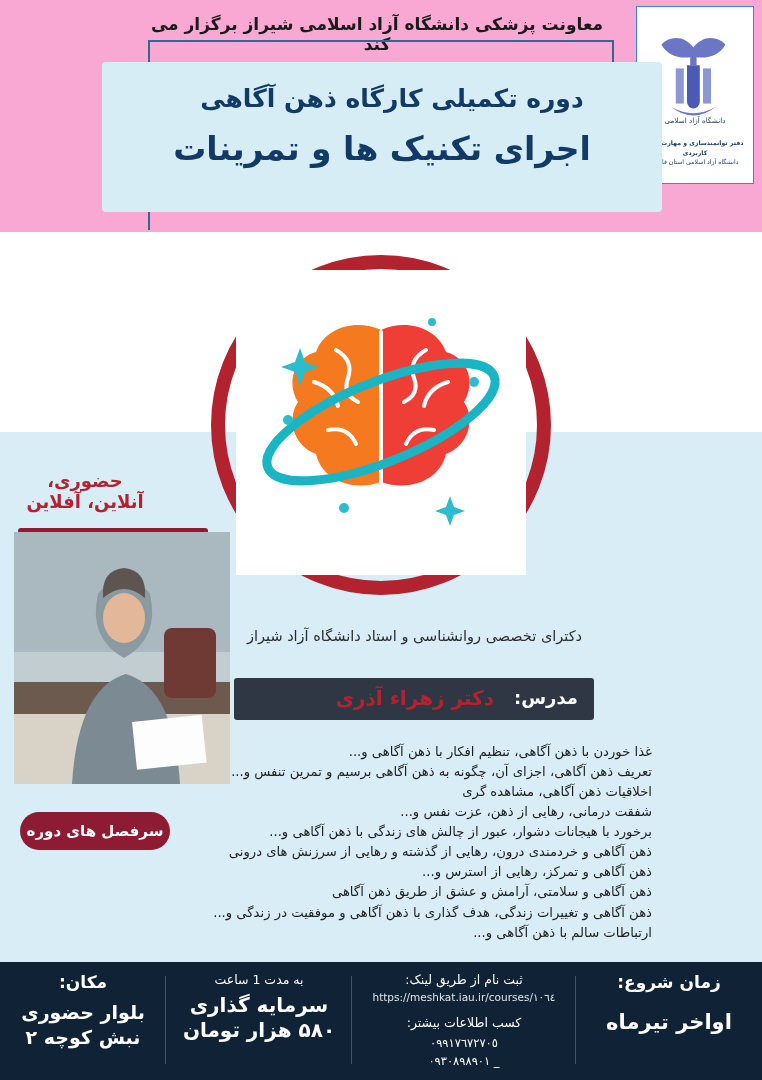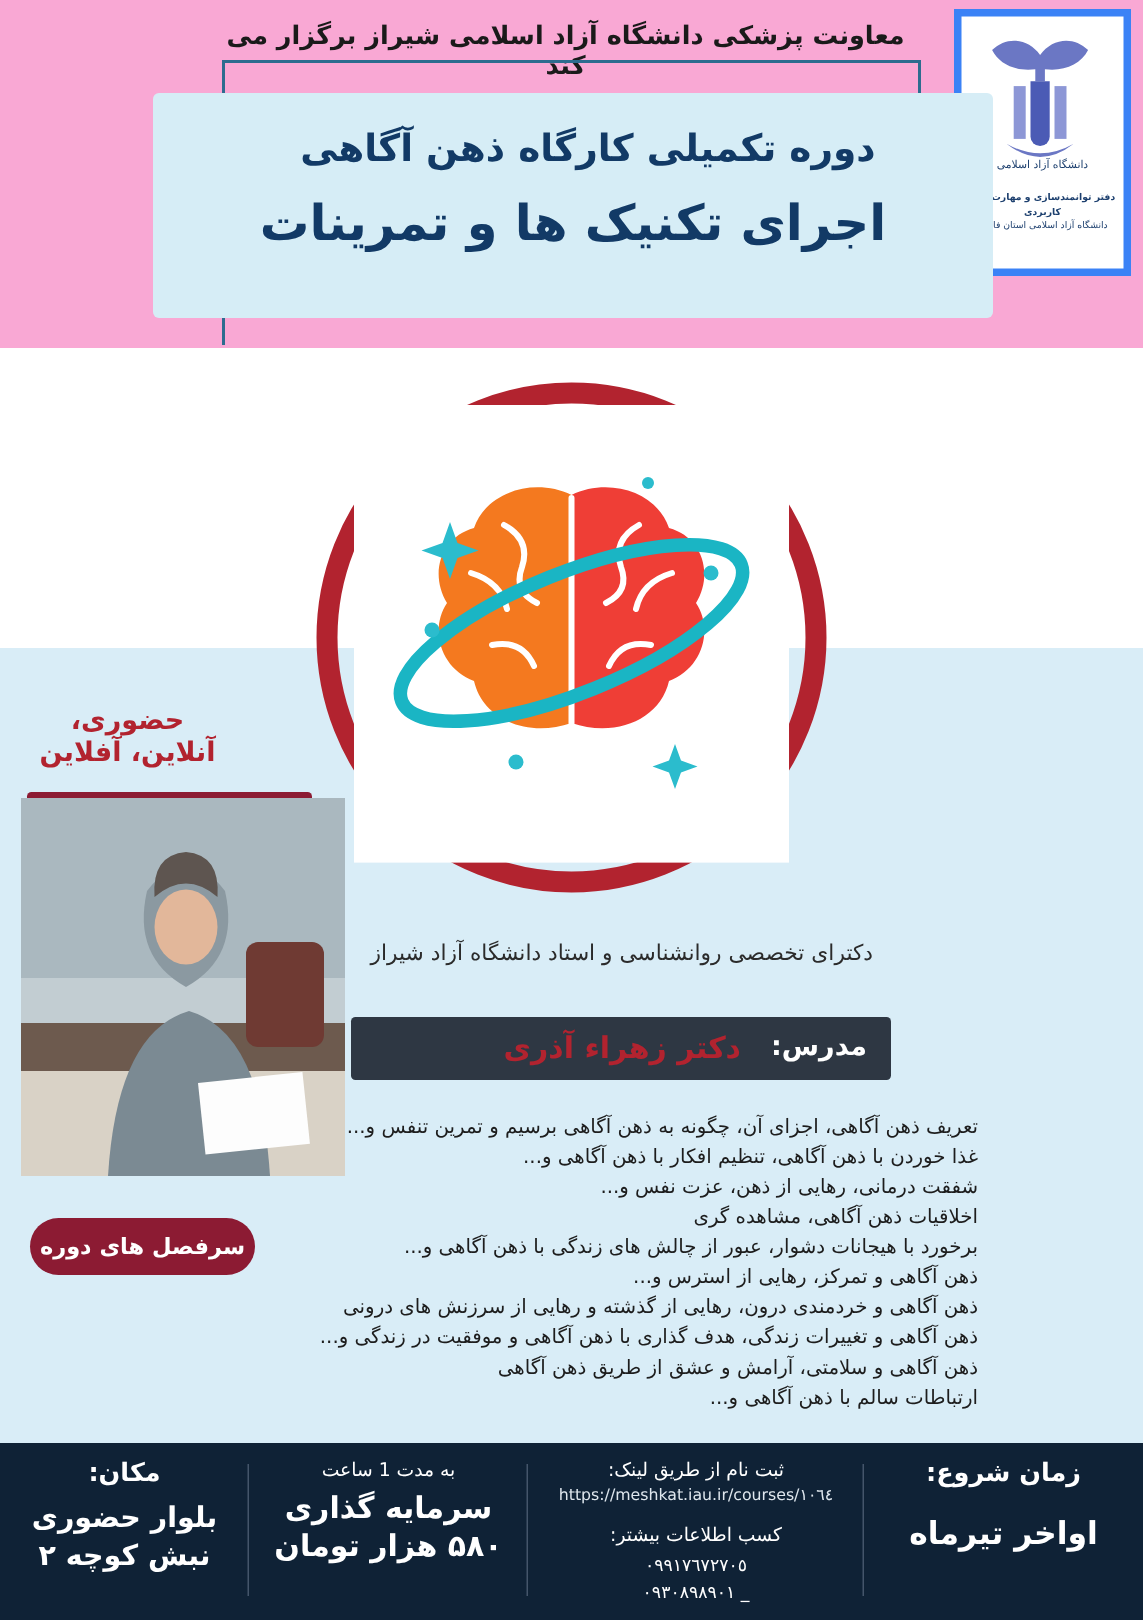--- a/index.html
+++ b/index.html
@@ -34,23 +34,23 @@
   
   .brk-v {
     position: absolute;
     background: #2d6c8f;
   }
   .logo-box {
     position: absolute;
     top: 6px; right: 8px;
     width: 118px; height: 178px;
     background: #ffffff;
-    border: 5px solid #3b82f6;
-    text-align: center;
-    padding-top: 6px;
+    border: 1px solid #3b82f6;
+    text-align: center;
+    padding-top: 21px;
   }
   .logo-mark { width: 96px; height: 108px; margin: 0 auto; display: block; }
   .logo-caption {
     font-size: 6.2px; line-height: 1.55; color: #1c3f6e; margin-top: 2px;
     direction: rtl;
   }
   .logo-caption b { display: block; font-weight: bold; }
 
   .title-card {
     position: absolute;
@@ -322,29 +322,29 @@
     </svg>
   </div>
 
   <div class="instructor-degree">دکترای تخصصی روانشناسی و استاد دانشگاه آزاد شیراز</div>
   <div class="instructor-bar">
     <span class="instructor-label">مدرس:</span>
     <span class="instructor-name">دکتر زهراء آذری</span>
   </div>
 
   <ul class="syllabus">
+    <li>غذا خوردن با ذهن آگاهی، تنظیم افکار با ذهن آگاهی و...</li>
     <li>تعریف ذهن آگاهی، اجزای آن، چگونه به ذهن آگاهی برسیم و تمرین تنفس و...</li>
-    <li>غذا خوردن با ذهن آگاهی، تنظیم افکار با ذهن آگاهی و...</li>
+    <li>اخلاقیات ذهن آگاهی، مشاهده گری</li>
     <li>شفقت درمانی، رهایی از ذهن، عزت نفس و...</li>
-    <li>اخلاقیات ذهن آگاهی، مشاهده گری</li>
     <li>برخورد با هیجانات دشوار، عبور از چالش های زندگی با ذهن آگاهی و...</li>
+    <li>ذهن آگاهی و خردمندی درون، رهایی از گذشته و رهایی از سرزنش های درونی</li>
     <li>ذهن آگاهی و تمرکز، رهایی از استرس و...</li>
-    <li>ذهن آگاهی و خردمندی درون، رهایی از گذشته و رهایی از سرزنش های درونی</li>
+    <li>ذهن آگاهی و سلامتی، آرامش و عشق از طریق ذهن آگاهی</li>
     <li>ذهن آگاهی و تغییرات زندگی، هدف گذاری با ذهن آگاهی و موفقیت در زندگی و...</li>
-    <li>ذهن آگاهی و سلامتی، آرامش و عشق از طریق ذهن آگاهی</li>
     <li>ارتباطات سالم با ذهن آگاهی و...</li>
   </ul>
 
   <div class="syllabus-badge">سرفصل های دوره</div>
 
   <div class="bottom-band">
 
     <div class="bcol c-start">
       <div class="b-label">زمان شروع:</div>
       <div class="b-value-big" style="margin-top:18px;">اواخر تیرماه</div>

